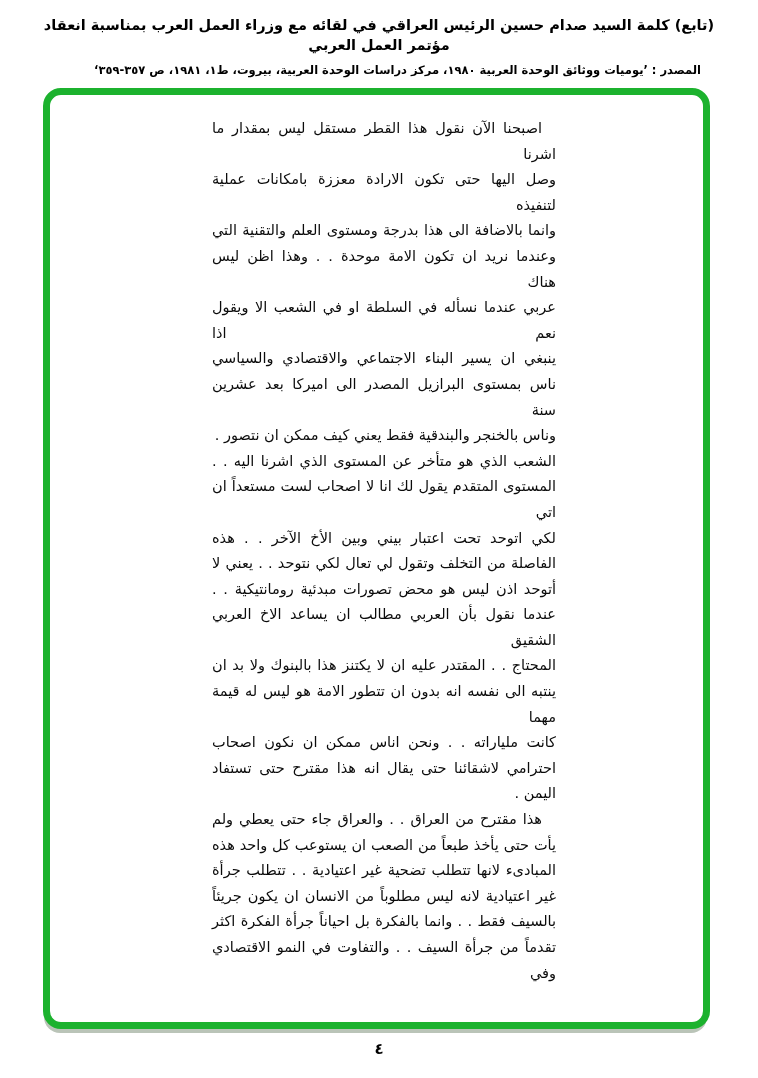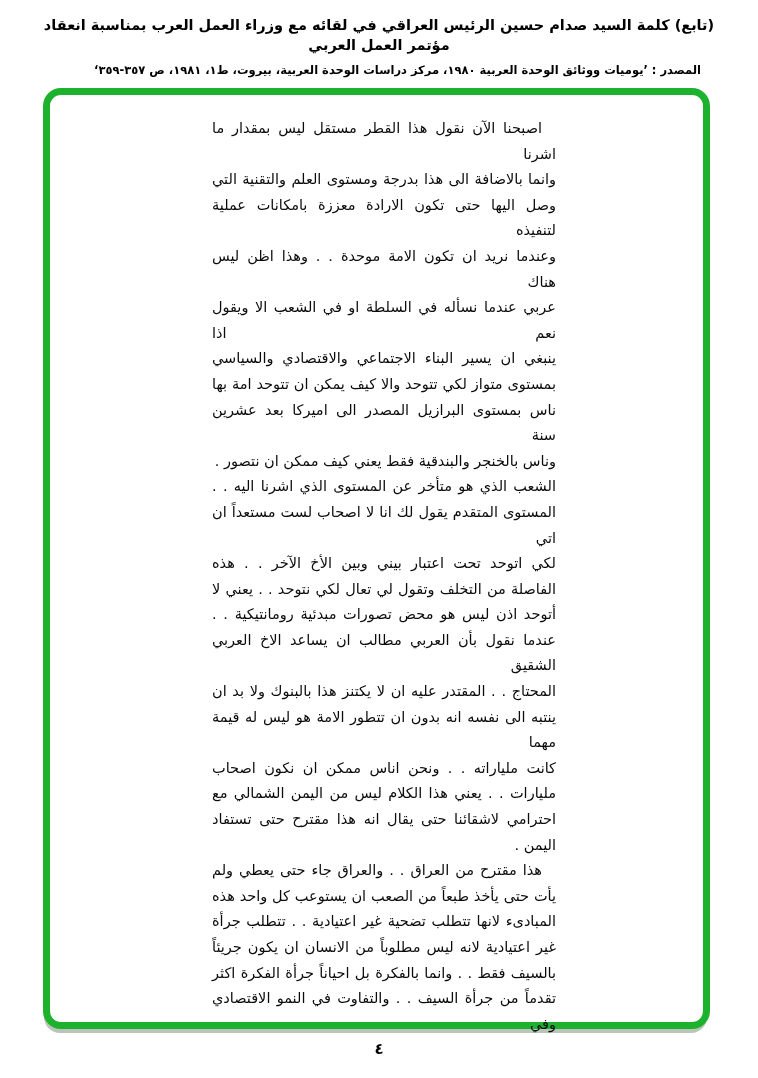--- a/index.html
+++ b/index.html
@@ -89,40 +89,38 @@
   <div class="doc-header">
     <div class="doc-title">(تابع) كلمة السيد صدام حسين الرئيس العراقي في لقائه مع وزراء العمل العرب بمناسبة انعقاد مؤتمر العمل العربي</div>
     <div class="doc-source">المصدر : ’يوميات ووثائق الوحدة العربية ١٩٨٠، مركز دراسات الوحدة العربية، بيروت، ط١، ١٩٨١، ص ٣٥٧-٣٥٩‘</div>
   </div>
 
   <div class="quote-box" style="border-color: rgb(28, 178, 46);"></div>
 
   <div class="doc-body" style="color: rgb(11, 11, 11);">
       <div class="para">
         <div class="line first">اصبحنا الآن نقول هذا القطر مستقل ليس بمقدار ما اشرنا</div>
+        <div class="line">وصل اليها حتى تكون الارادة معززة بامكانات عملية لتنفيذه</div>
         <div class="line">وانما بالاضافة الى هذا بدرجة ومستوى العلم والتقنية التي</div>
-        <div class="line">وصل اليها حتى تكون الارادة معززة بامكانات عملية لتنفيذه</div>
         <div class="line">وعندما نريد ان تكون الامة موحدة . . وهذا اظن ليس هناك</div>
         <div class="line">عربي عندما نسأله في السلطة او في الشعب الا ويقول نعم اذا</div>
         <div class="line">ينبغي ان يسير البناء الاجتماعي والاقتصادي والسياسي</div>
-        <div class="line">بمستوى متواز لكي تتوحد والا كيف يمكن ان تتوحد امة بها</div>
         <div class="line">ناس بمستوى البرازيل المصدر الى اميركا بعد عشرين سنة</div>
         <div class="line last">وناس بالخنجر والبندقية فقط يعني كيف ممكن ان نتصور .</div>
       </div>
       <div class="para">
         <div class="line">الشعب الذي هو متأخر عن المستوى الذي اشرنا اليه . .</div>
         <div class="line">المستوى المتقدم يقول لك انا لا اصحاب لست مستعداً ان اتي</div>
         <div class="line">لكي اتوحد تحت اعتبار بيني وبين الأخ الآخر . . هذه</div>
         <div class="line">الفاصلة من التخلف وتقول لي تعال لكي نتوحد . . يعني لا</div>
         <div class="line">أتوحد اذن ليس هو محض تصورات مبدئية رومانتيكية . .</div>
         <div class="line">عندما نقول بأن العربي مطالب ان يساعد الاخ العربي الشقيق</div>
         <div class="line">المحتاج . . المقتدر عليه ان لا يكتنز هذا بالبنوك ولا بد ان</div>
         <div class="line">ينتبه الى نفسه انه بدون ان تتطور الامة هو ليس له قيمة مهما</div>
         <div class="line">كانت ملياراته . . ونحن اناس ممكن ان نكون اصحاب</div>
-        <div class="line">مليارات . . يعني هذا الكلام ليس من اليمن الشمالي مع</div>
         <div class="line">احترامي لاشقائنا حتى يقال انه هذا مقترح حتى تستفاد</div>
         <div class="line last">اليمن .</div>
       </div>
       <div class="para">
         <div class="line first">هذا مقترح من العراق . . والعراق جاء حتى يعطي ولم</div>
         <div class="line">يأت حتى يأخذ طبعاً من الصعب ان يستوعب كل واحد هذه</div>
         <div class="line">المبادىء لانها تتطلب تضحية غير اعتيادية . . تتطلب جرأة</div>
         <div class="line">غير اعتيادية لانه ليس مطلوباً من الانسان ان يكون جريئاً</div>
         <div class="line">بالسيف فقط . . وانما بالفكرة بل احياناً جرأة الفكرة اكثر</div>
         <div class="line">تقدماً من جرأة السيف . . والتفاوت في النمو الاقتصادي وفي</div>

